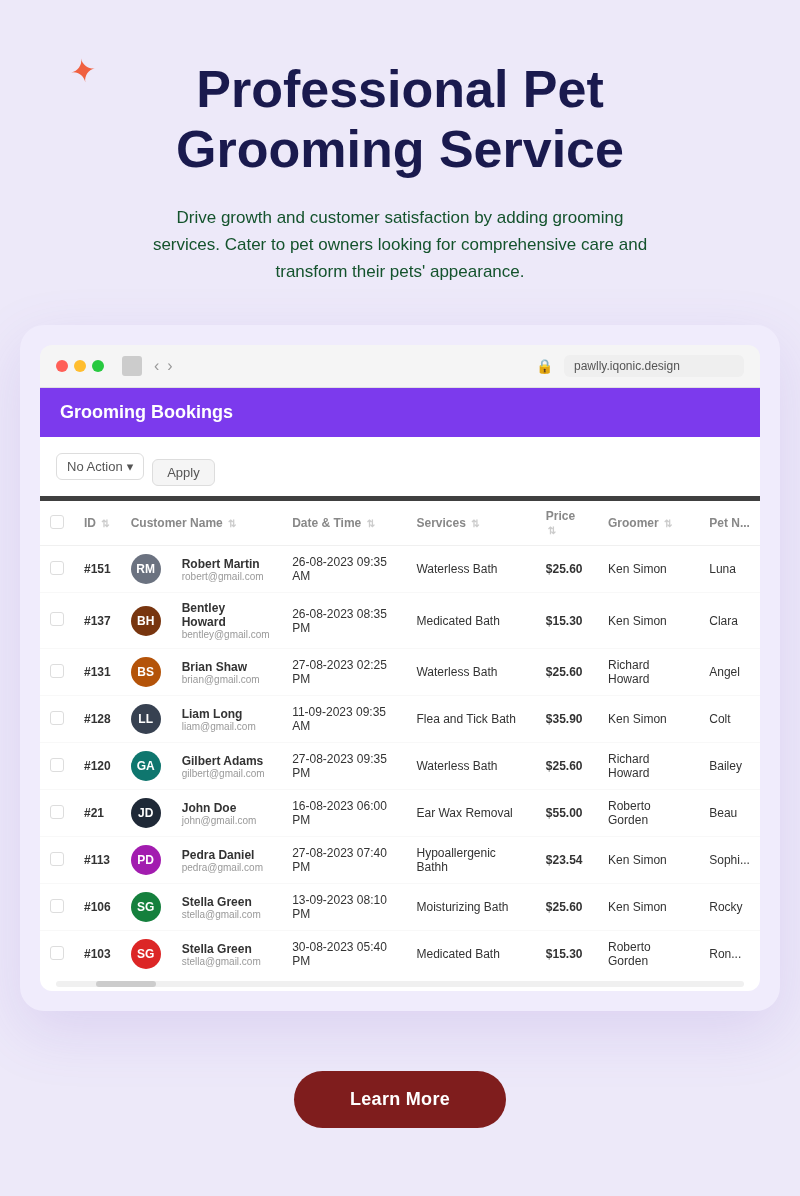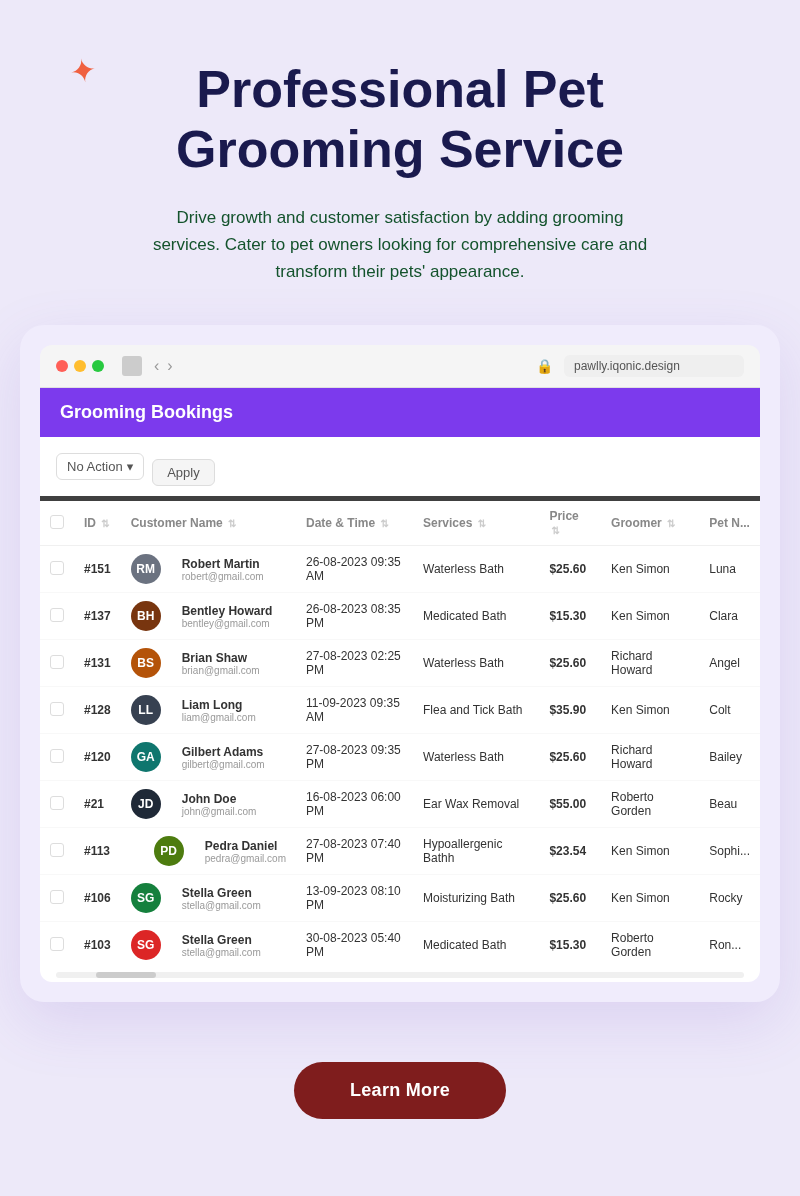--- a/index.html
+++ b/index.html
@@ -487,21 +487,21 @@
       <td>Roberto Gorden</td>
       <td>Beau</td>
     </tr>
             <tr>
       <td class="checkbox-cell">
         <div class="checkbox"></div>
       </td>
       <td class="id-cell">#113</td>
       <td>
         <div class="customer-cell">
-          <div class="avatar" style="background:#4d7c0f;margin-left:23px;">PD</div>
+          <div class="avatar" style="background:#a21caf;">PD</div>
           <div class="customer-info">
             <div class="name">Pedra Daniel</div>
             <div class="email">pedra@gmail.com</div>
           </div>
         </div>
       </td>
       <td>27-08-2023 07:40 PM</td>
       <td>Hypoallergenic Bathh</td>
       <td class="price-cell">$23.54</td>
       <td>Ken Simon</td>

